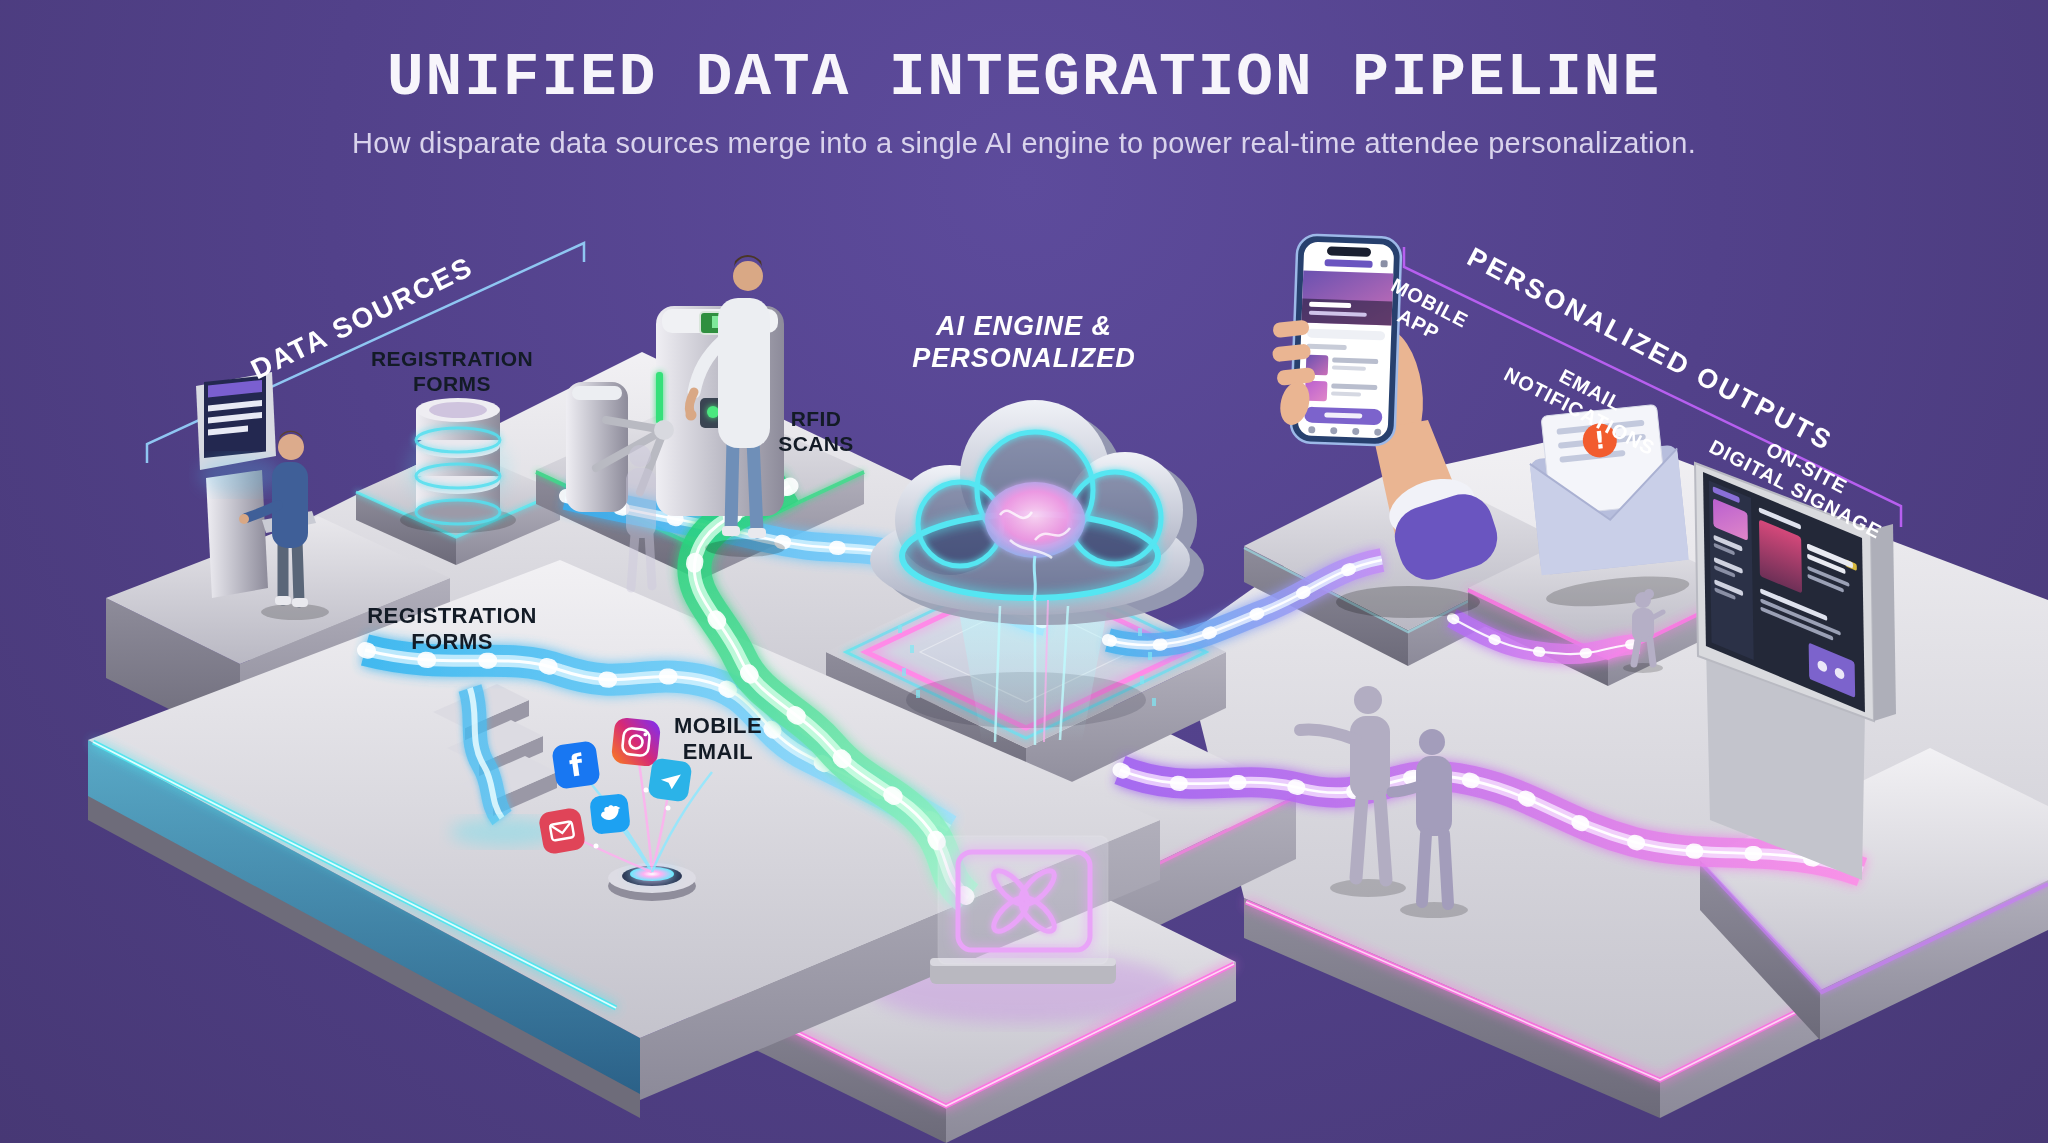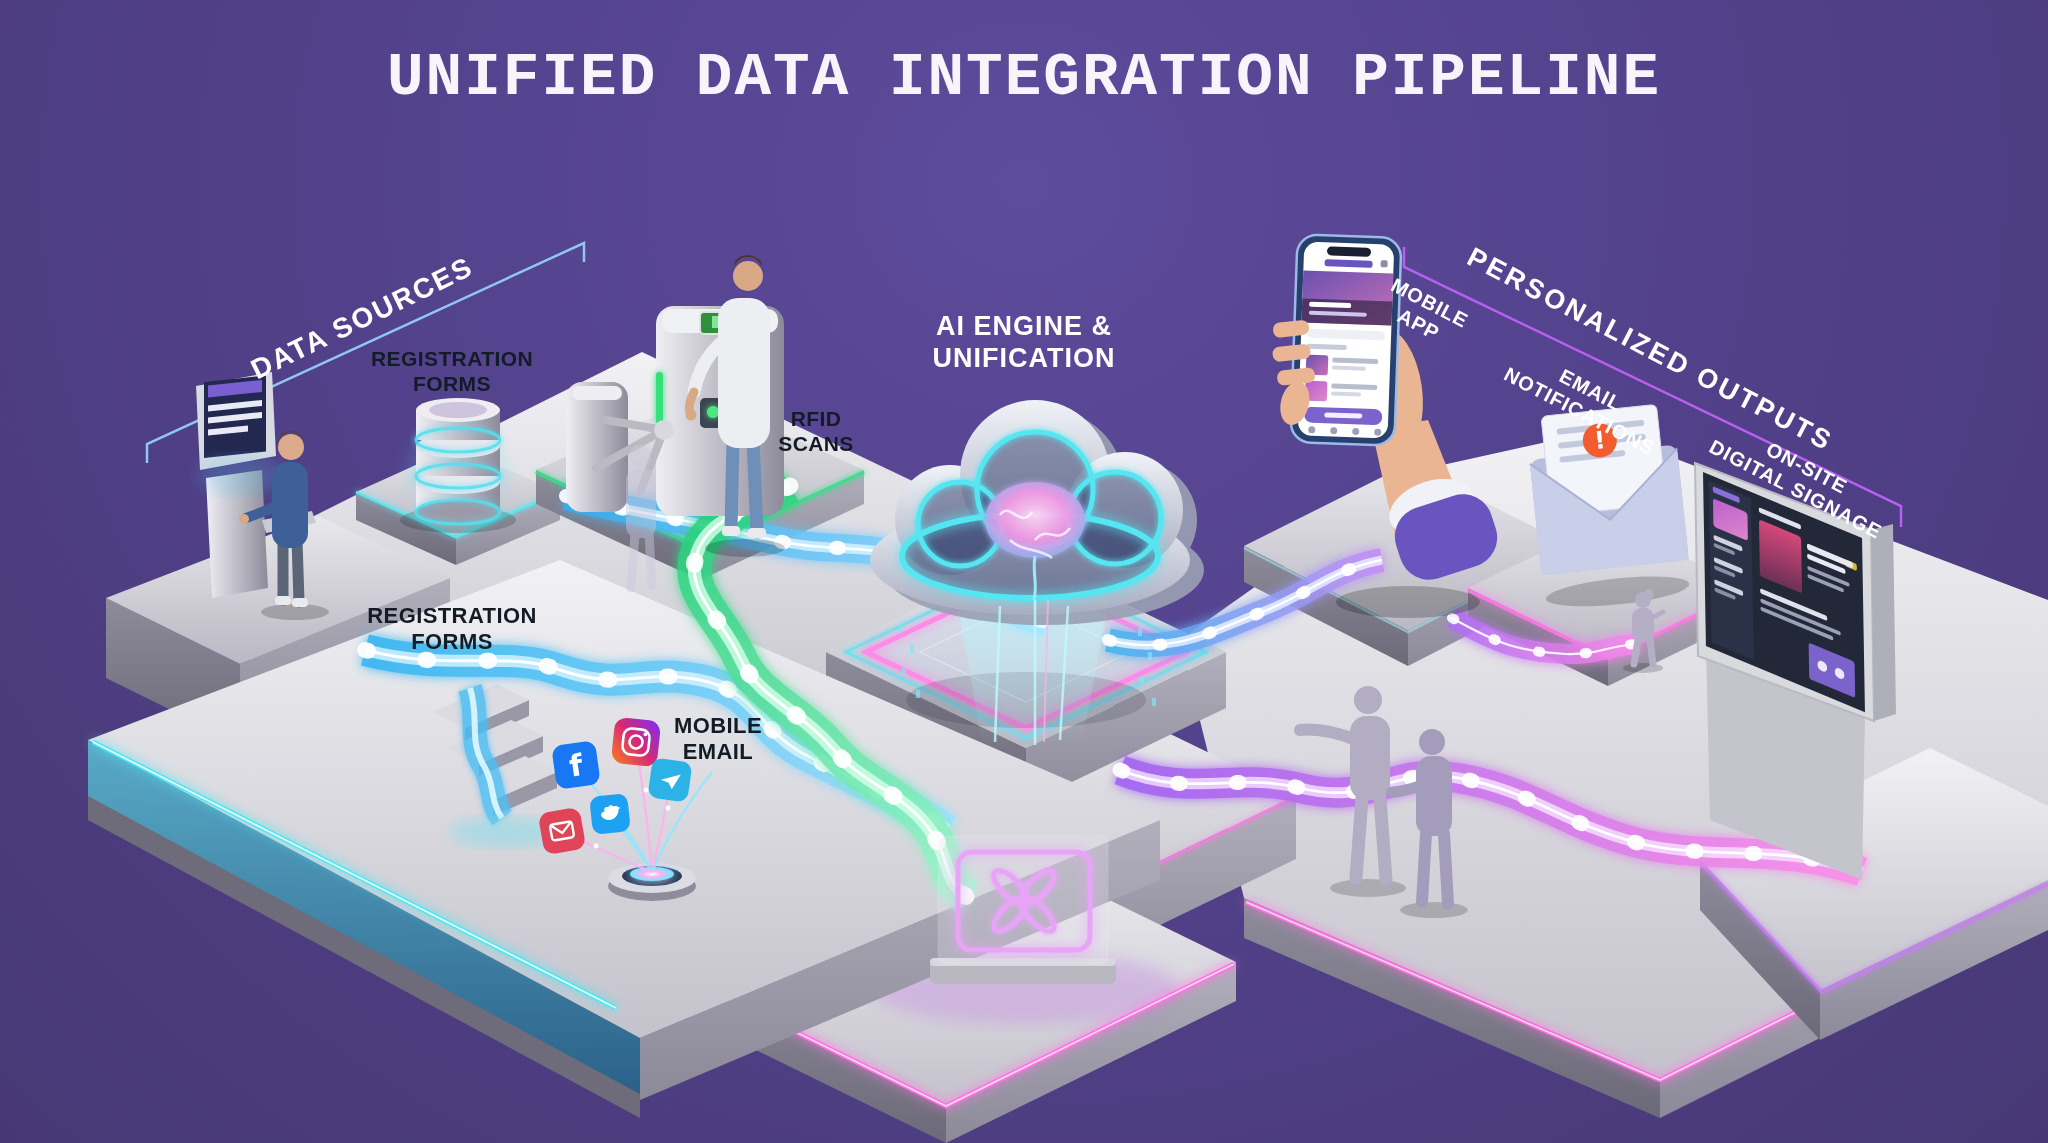--- a/index.html
+++ b/index.html
@@ -12,21 +12,21 @@
   .rotl{transform:translate(-50%,-50%) rotate(-26deg);}
   .rotr{transform:translate(-50%,-50%) rotate(27.5deg);}
   .light{color:#ffffff;}
   .dark{color:#131b26;}
   .dim{color:#d9d3ec;}
   #title{left:0;top:42px;width:100%;font-size:61px;letter-spacing:2px;color:#f7f5fb;font-weight:800;font-family:Liberation Mono, monospace;}
   #subtitle{left:0;top:126px;width:100%;font-size:29px;font-weight:500;letter-spacing:.3px;}
   #lbl-data-sources{left:362px;top:318px;font-size:28px;letter-spacing:2px;}
   #lbl-reg-db{left:452px;top:372px;font-size:21px;letter-spacing:.4px;}
   #lbl-rfid{left:796px;top:432px;font-size:21px;letter-spacing:.4px;margin-left:20px;}
-  #lbl-ai{left:1024px;top:343px;font-size:27px;letter-spacing:1px;}
+  #lbl-ai{left:1024px;top:343px;font-size:27px;letter-spacing:1px;font-style:italic;}
   #lbl-mobile{left:1424px;top:314px;font-size:20px;letter-spacing:1px;}
   #lbl-perso{left:1650px;top:350px;font-size:27px;letter-spacing:3px;}
   #lbl-email{left:1585px;top:401px;font-size:20px;letter-spacing:1px;}
   #lbl-signage{left:1801px;top:479px;font-size:20px;letter-spacing:1px;}
   #lbl-reg-kiosk{left:452px;top:629px;font-size:22px;letter-spacing:.4px;}
   #lbl-social{left:718px;top:739px;font-size:22px;letter-spacing:.4px;}
   .l1,.l2{display:block;}
 </style>
 </head>
 <body>
@@ -570,36 +570,37 @@
     <circle cx="1643" cy="600" r="8"></circle>
         <circle cx="1649" cy="594" r="5"></circle>
     <rect x="1632" y="608" width="22" height="34" rx="9"></rect>
     <path d="M1652,618 L1663,612" stroke="#b5afc6" stroke-width="5" stroke-linecap="round"></path>
     <path d="M1638,640 L1634,664" stroke="#b5afc6" stroke-width="7" stroke-linecap="round"></path>
     <path d="M1650,640 L1653,664" stroke="#b5afc6" stroke-width="7" stroke-linecap="round"></path>
   </g>
 </svg>
 
 <div class="lbl light" id="title">UNIFIED DATA INTEGRATION PIPELINE</div>
+<div class="lbl dim" id="subtitle">How disparate data sources merge into a single AI engine to power real-time attendee personalization.</div>
 
 <div class="lbl light rotl" id="lbl-data-sources">DATA SOURCES</div>
 
 <div class="lbl dark ctr" id="lbl-reg-db">
   <span class="l1">REGISTRATION</span>
   <span class="l2">FORMS</span>
 </div>
 
 <div class="lbl dark ctr" id="lbl-rfid">
   <span class="l1">RFID</span>
   <span class="l2">SCANS</span>
 </div>
 
 <div class="lbl light ctr" id="lbl-ai">
   <span class="l1">AI ENGINE &amp;</span>
-  <span class="l2">UNIFICATION</span>
+  <span class="l2">PERSONALIZED</span>
 </div>
 
 <div class="lbl light rotr" id="lbl-mobile">
   <span class="l1">MOBILE</span>
   <span class="l2">APP</span>
 </div>
 
 <div class="lbl light rotr" id="lbl-perso">PERSONALIZED OUTPUTS</div>
 
 <div class="lbl light rotr" id="lbl-email">

